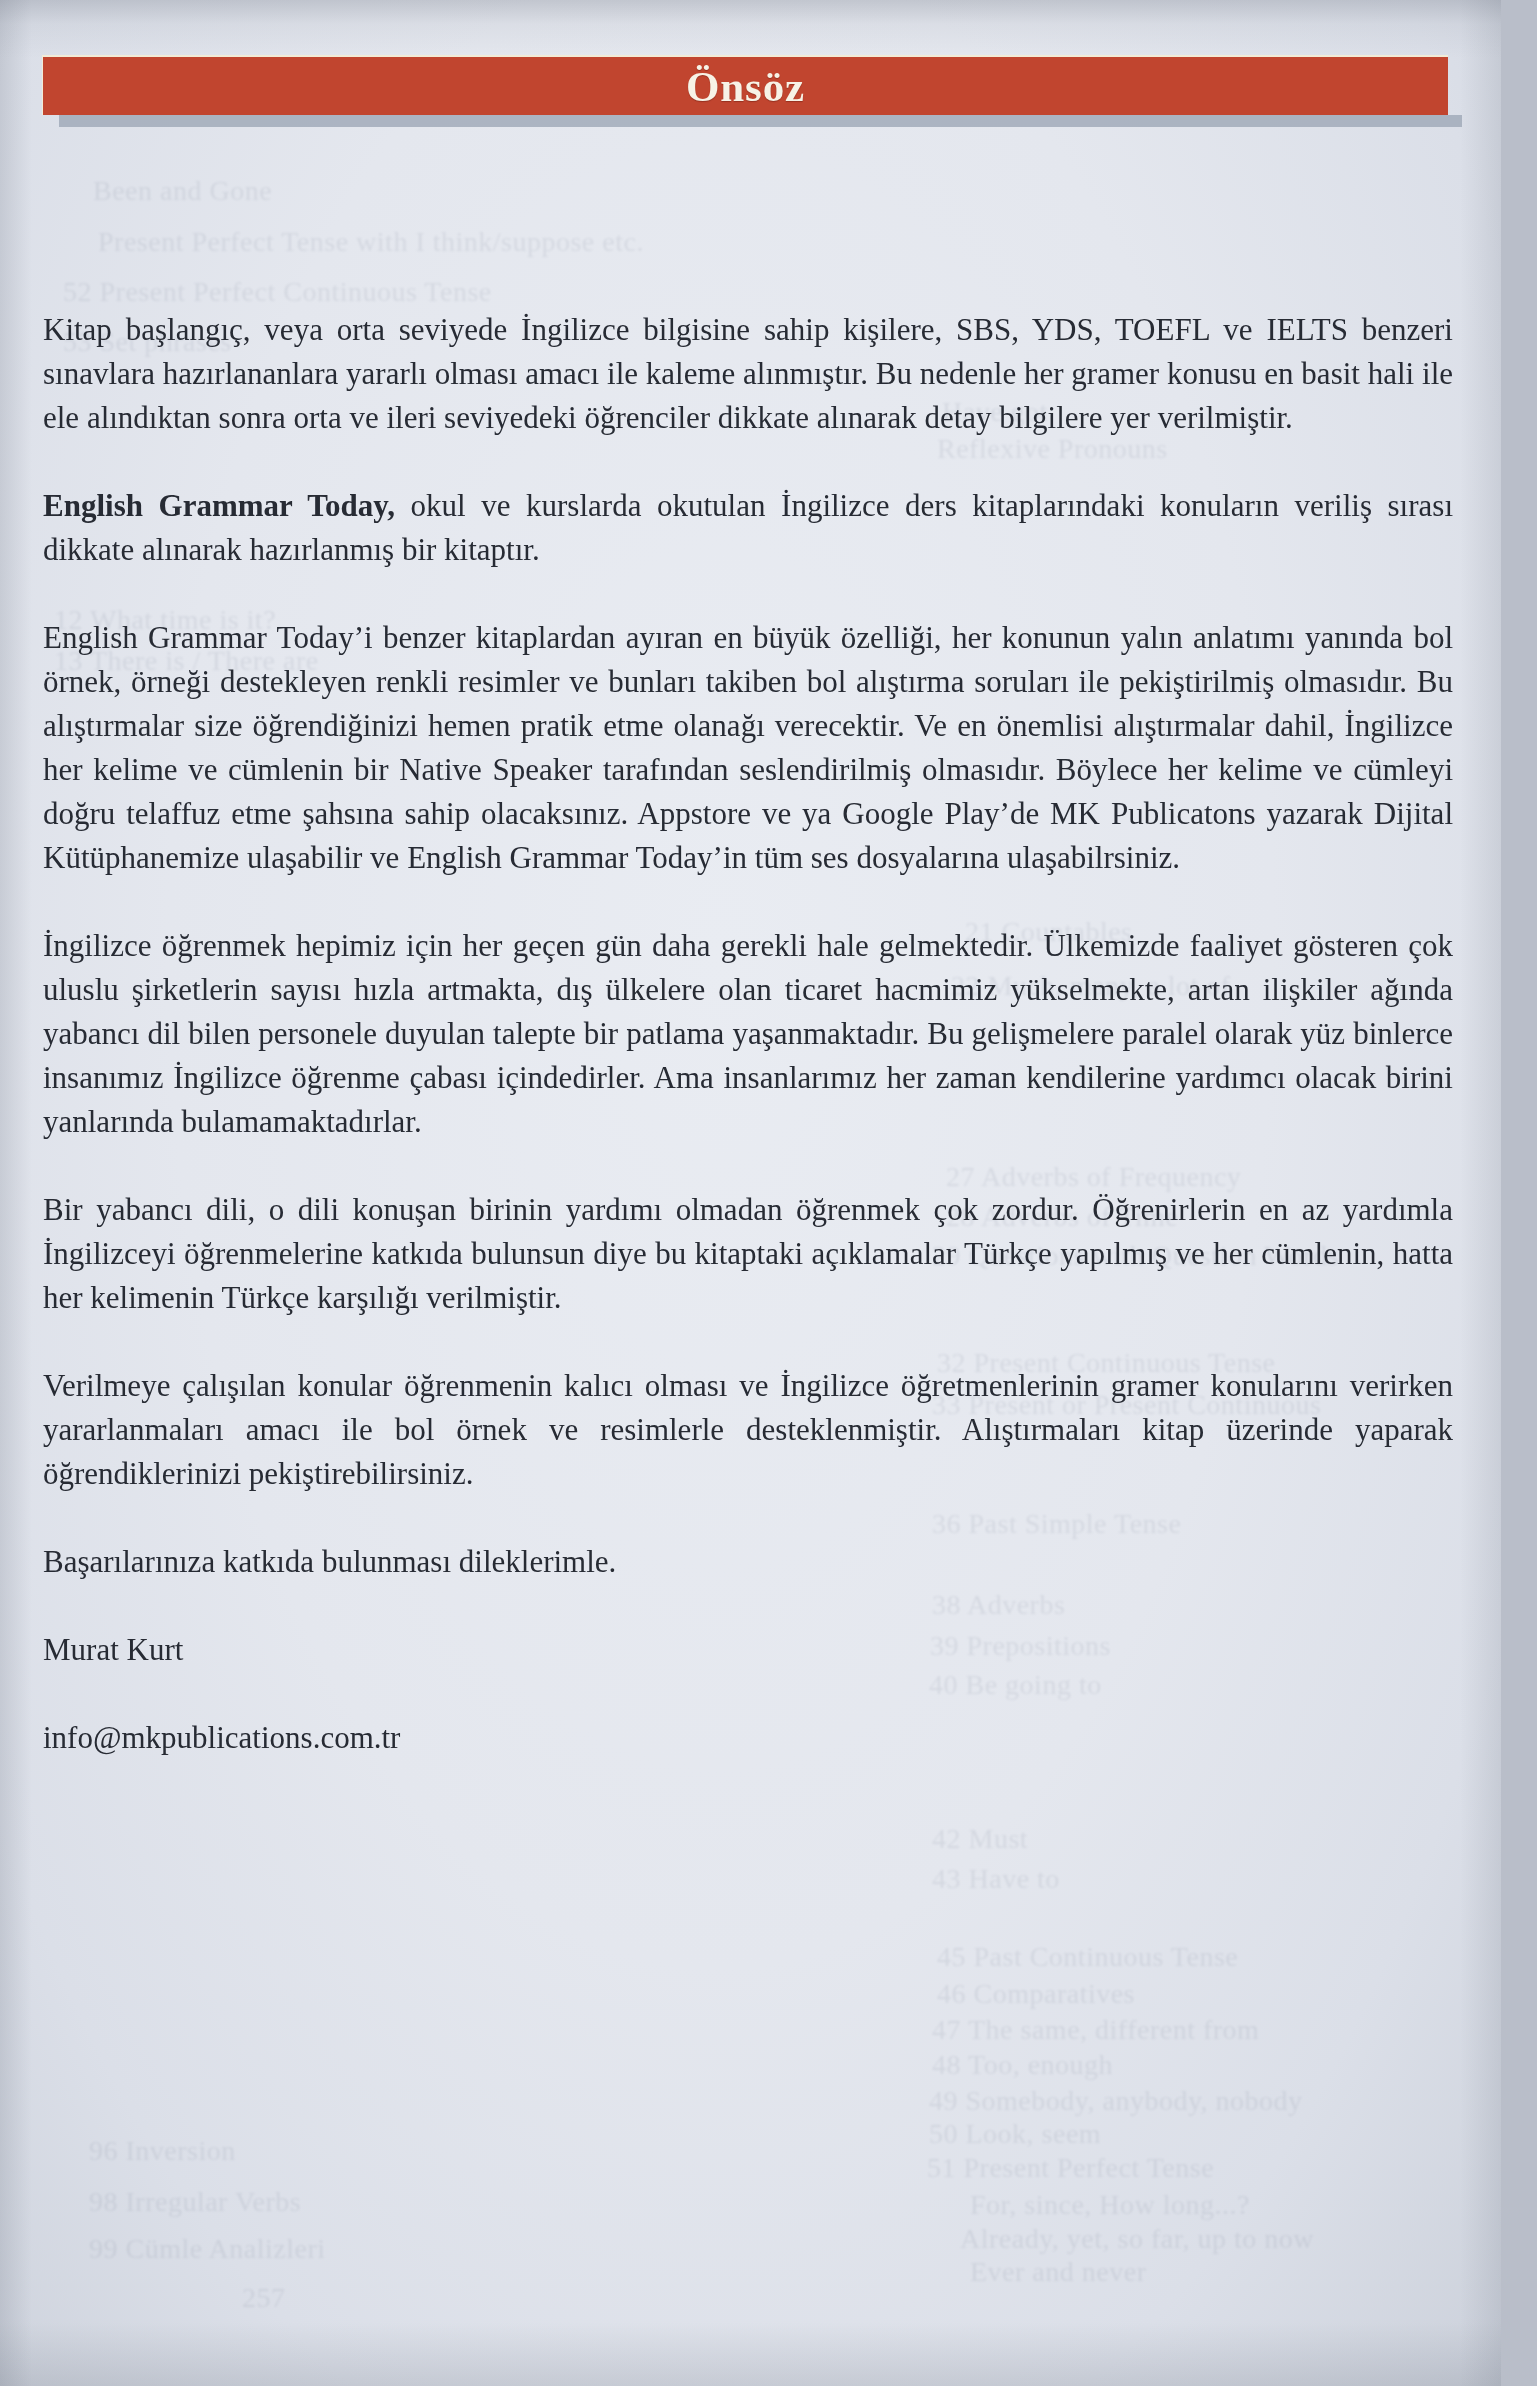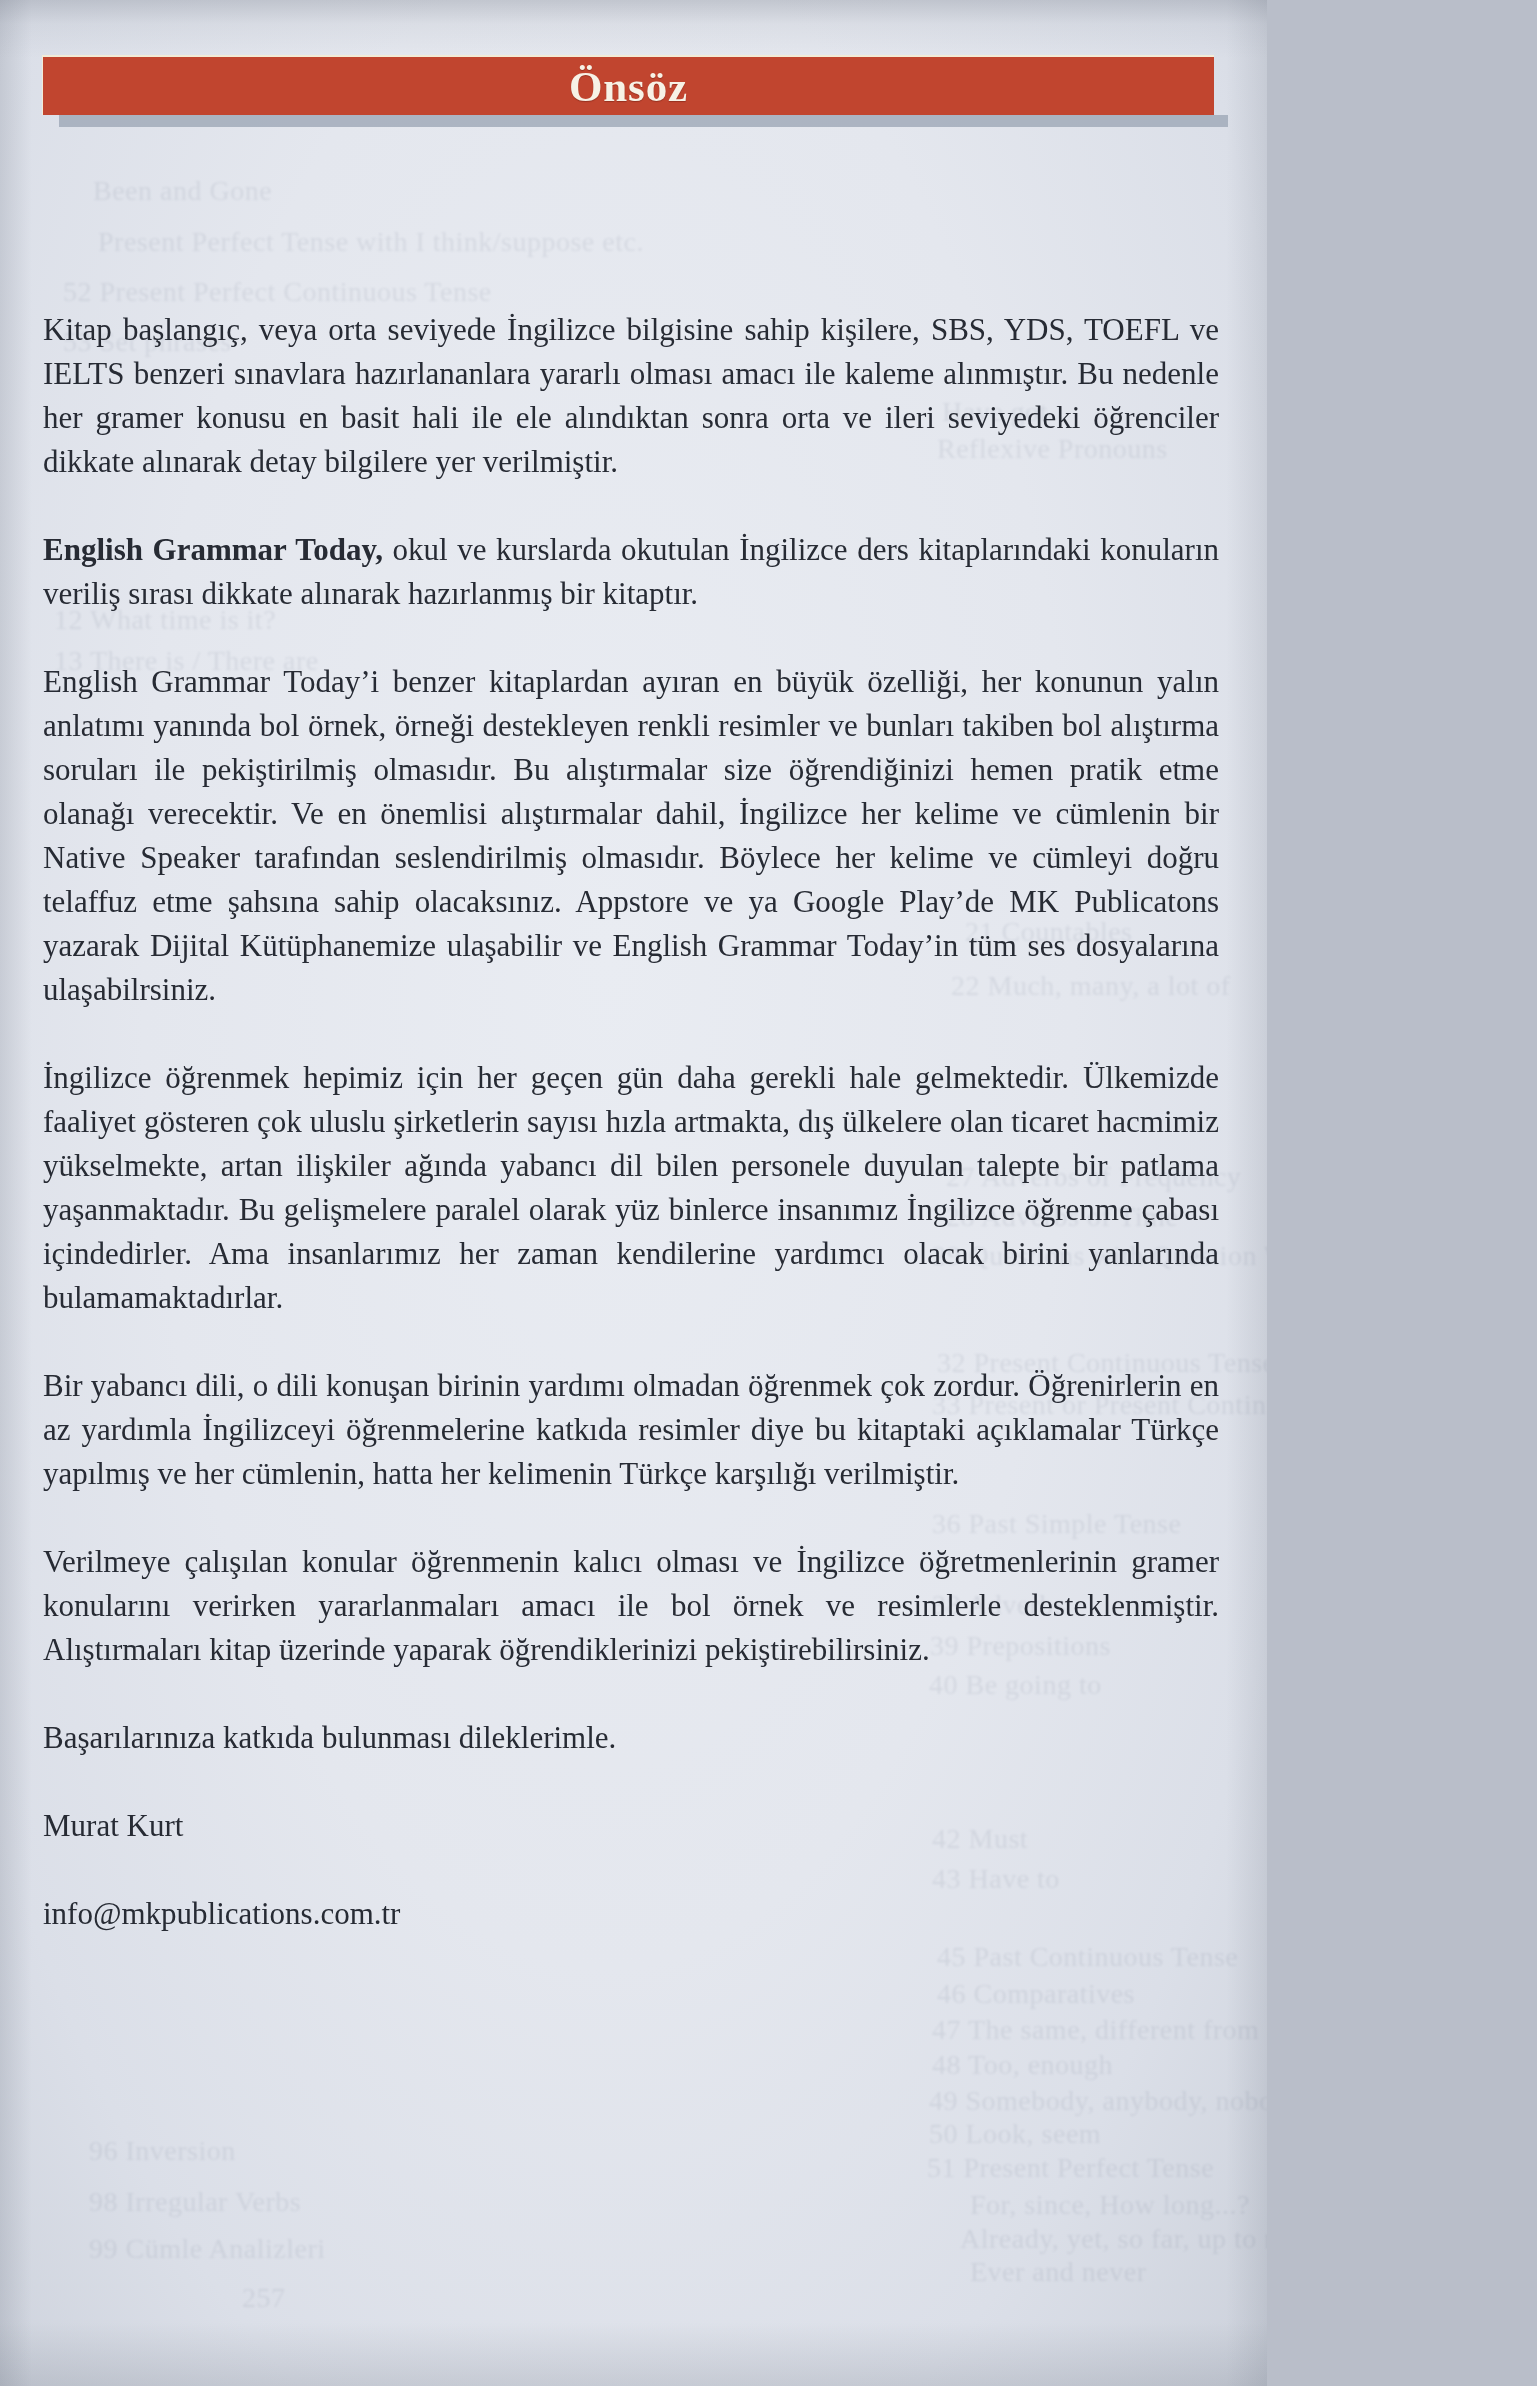--- a/index.html
+++ b/index.html
@@ -1,22 +1,23 @@
 <!DOCTYPE html>
 <html style="font-size:15px"><head>
 <meta charset="utf-8">
 <style>
   html,body { margin:0; padding:0; background:#b9bec9; }
   .photo {
     position:relative;
-    width:1267px; height:2387px;
+    width:1484px; height:2387px;
     overflow:hidden;
     font-family:"Liberation Serif","DejaVu Serif",serif;
     background:
       radial-gradient(ellipse at 48% 40%, #e9ecf2 0%, #e4e7ee 50%, #dbdfe8 78%, #ccd1db 100%);
+    padding-left: 17px;
   }
   
   .photo::before{
     content:""; position:absolute; inset:0; pointer-events:none;
     background:
       linear-gradient(180deg, rgba(105,112,126,.28) 0px, rgba(105,112,126,.08) 24px, rgba(105,112,126,0) 58px),
       linear-gradient(90deg,  rgba(105,112,126,.20) 0px, rgba(105,112,126,0) 32px),
       linear-gradient(270deg, rgba(105,112,126,.16) 0px, rgba(105,112,126,0) 41px),
       linear-gradient(0deg,   rgba(105,112,126,.20) 0px, rgba(105,112,126,0) 65px);
   }
@@ -102,21 +103,21 @@
   <div class="banner-shadow"></div>
   <div class="banner">
     <span class="banner-title">Önsöz</span>
   </div>
 
   <div class="copy">
     <p>Kitap başlangıç, veya orta seviyede İngilizce bilgisine sahip kişilere, SBS, YDS, TOEFL ve IELTS benzeri sınavlara hazırlananlara yararlı olması amacı ile kaleme alınmıştır. Bu nedenle her gramer konusu en basit hali ile ele alındıktan sonra orta ve ileri seviyedeki öğrenciler dikkate alınarak detay bilgilere yer verilmiştir.</p>
     <p><span class="lead">English Grammar Today,</span><span> okul ve kurslarda okutulan İngilizce ders kitaplarındaki konuların veriliş sırası dikkate alınarak hazırlanmış bir kitaptır.</span></p>
     <p>English Grammar Today’i benzer kitaplardan ayıran en büyük özelliği, her konunun yalın anlatımı yanında bol örnek, örneği destekleyen renkli resimler ve bunları takiben bol alıştırma soruları ile pekiştirilmiş olmasıdır. Bu alıştırmalar size öğrendiğinizi hemen pratik etme olanağı verecektir. Ve en önemlisi alıştırmalar dahil, İngilizce her kelime ve cümlenin bir Native Speaker tarafından seslendirilmiş olmasıdır. Böylece her kelime ve cümleyi doğru telaffuz etme şahsına sahip olacaksınız. Appstore ve ya Google Play’de MK Publicatons yazarak Dijital Kütüphanemize ulaşabilir ve English Grammar Today’in tüm ses dosyalarına ulaşabilrsiniz.</p>
     <p>İngilizce öğrenmek hepimiz için her geçen gün daha gerekli hale gelmektedir. Ülkemizde faaliyet gösteren çok uluslu şirketlerin sayısı hızla artmakta, dış ülkelere olan ticaret hacmimiz yükselmekte, artan ilişkiler ağında yabancı dil bilen personele duyulan talepte bir patlama yaşanmaktadır. Bu gelişmelere paralel olarak yüz binlerce insanımız İngilizce öğrenme çabası içindedirler. Ama insanlarımız her zaman kendilerine yardımcı olacak birini yanlarında bulamamaktadırlar.</p>
-    <p>Bir yabancı dili, o dili konuşan birinin yardımı olmadan öğrenmek çok zordur. Öğrenirlerin en az yardımla İngilizceyi öğrenmelerine katkıda resimler diye bu kitaptaki açıklamalar Türkçe yapılmış ve her cümlenin, hatta her kelimenin Türkçe karşılığı verilmiştir.</p>
+    <p>Bir yabancı dili, o dili konuşan birinin yardımı olmadan öğrenmek çok zordur. Öğrenirlerin en az yardımla İngilizceyi öğrenmelerine katkıda bulunsun diye bu kitaptaki açıklamalar Türkçe yapılmış ve her cümlenin, hatta her kelimenin Türkçe karşılığı verilmiştir.</p>
     <p>Verilmeye çalışılan konular öğrenmenin kalıcı olması ve İngilizce öğretmenlerinin gramer konularını verirken yararlanmaları amacı ile bol örnek ve resimlerle desteklenmiştir. Alıştırmaları kitap üzerinde yaparak öğrendiklerinizi pekiştirebilirsiniz.</p>
     <p>Başarılarınıza katkıda bulunması dileklerimle.</p>
     <p class="sig">Murat Kurt</p>
     <p class="email">info@mkpublications.com.tr</p>
   </div>
 
 </div>
 
 
 </body></html>

